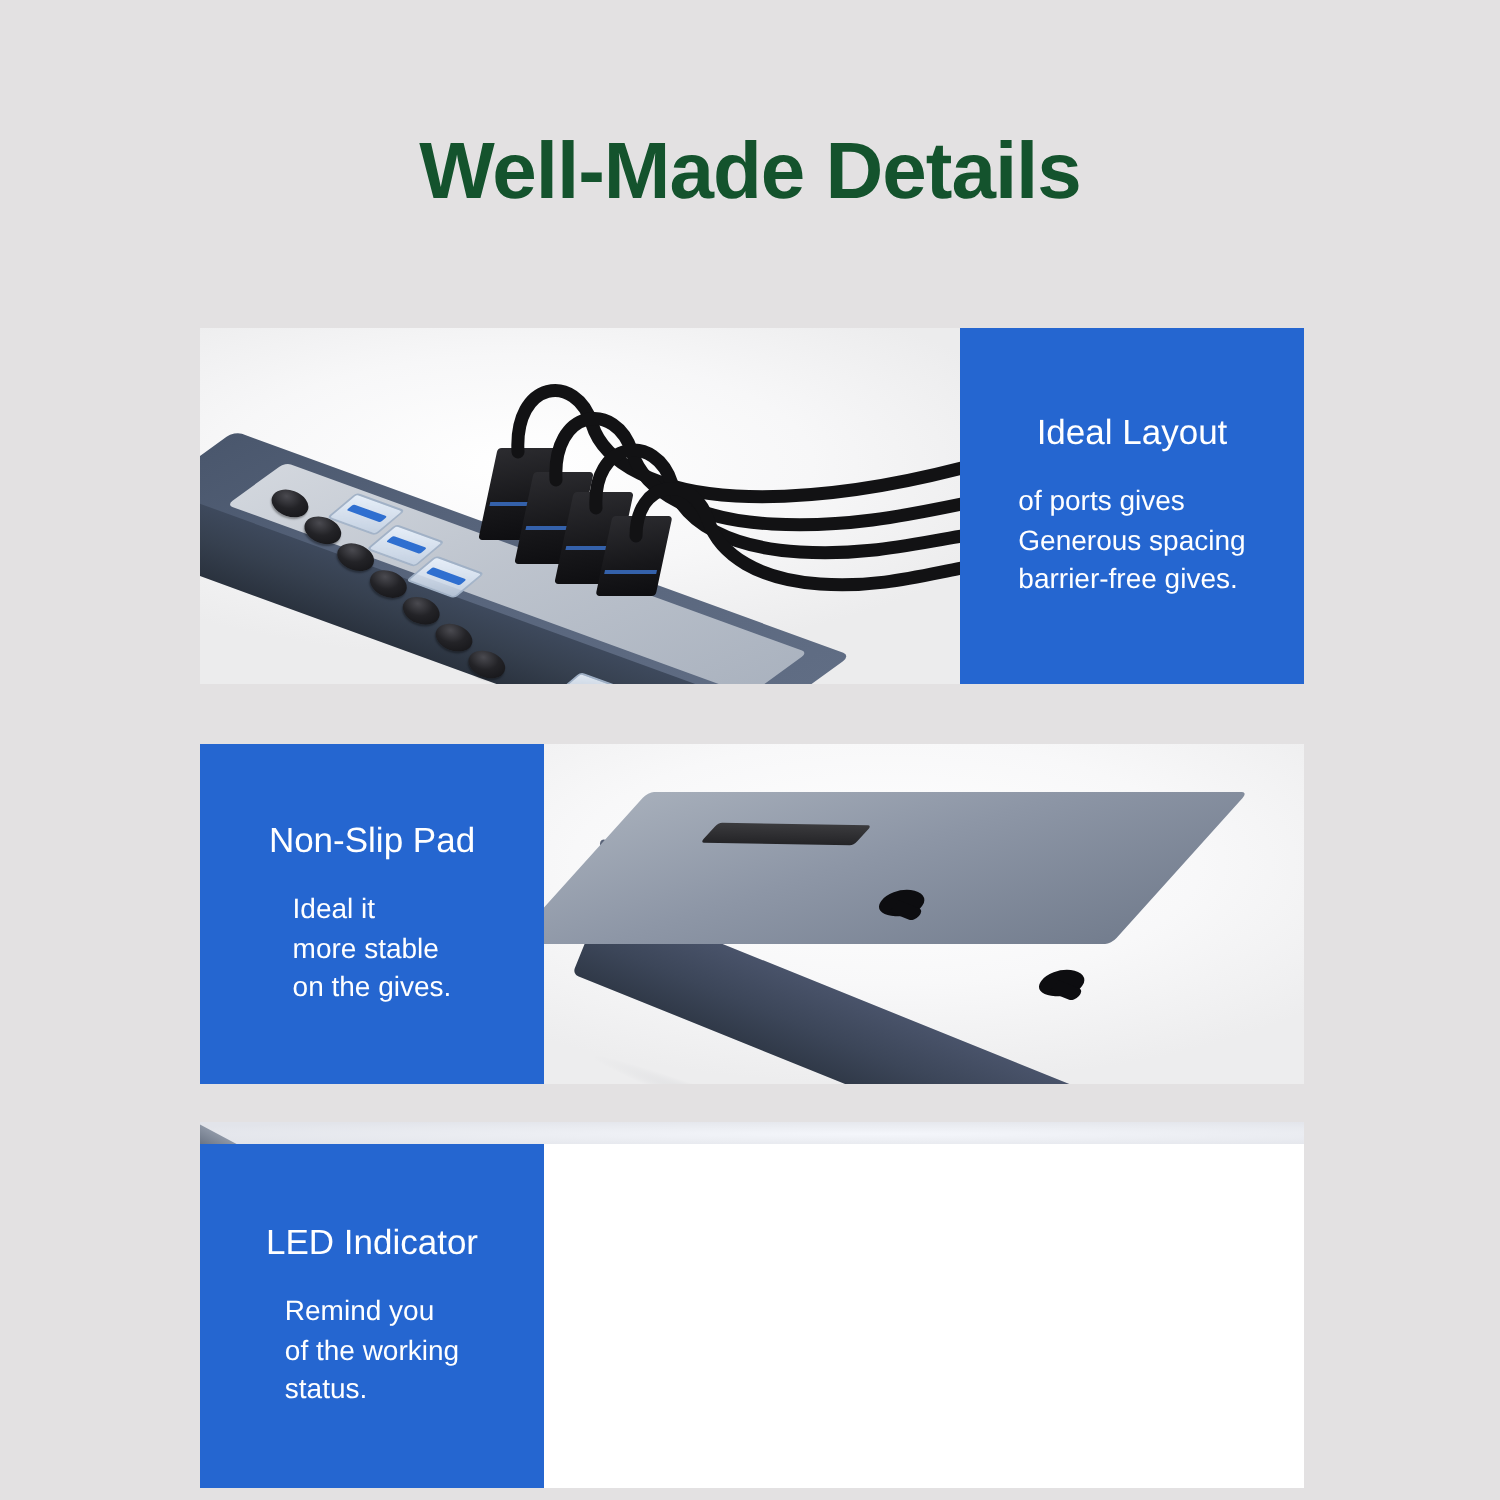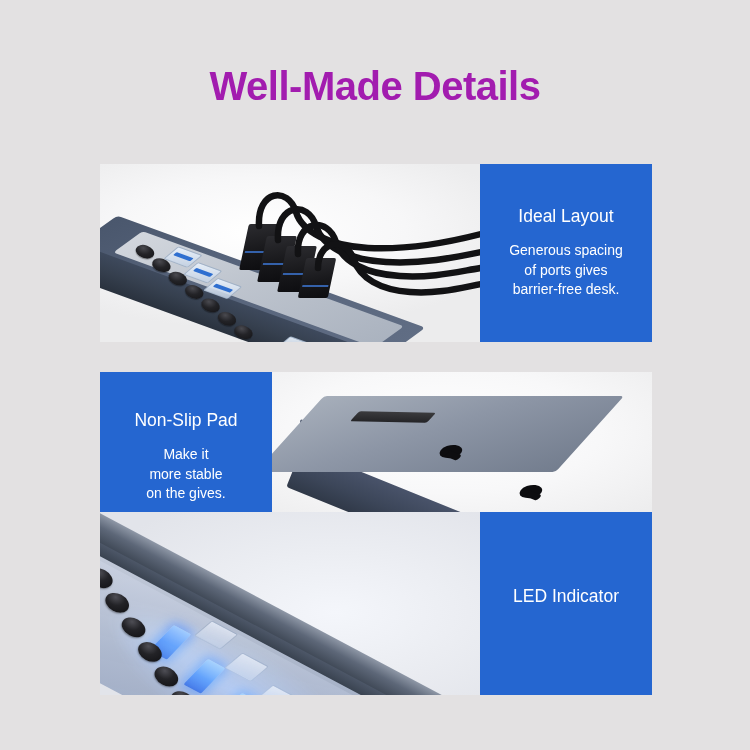--- a/index.html
+++ b/index.html
@@ -19,48 +19,48 @@
   
   .page-title {
     position: absolute;
     top: 64px;
     left: 0;
     width: 750px;
     text-align: center;
     font-size: 40px;
     font-weight: bold;
     letter-spacing: -0.5px;
-    color: #a21caf;
+    color: #14532d;
     line-height: 1.1;
   }
 
   
   .panel {
     position: absolute;
     left: 100px;
     width: 552px;
     background: #ffffff;
     overflow: hidden;
     display: flex;
   }
   .panel-1 { top: 164px;  height: 178px; flex-direction: row; }
   .panel-2 { top: 372px;  height: 170px; flex-direction: row-reverse; }
-  .panel-3 { top: 512px;  height: 183px; }
+  .panel-3 { top: 561px;  height: 183px; flex-direction: column; }
 
   
   .caption {
     background: #2566d0;
     width: 172px;
     flex: 0 0 172px;
     display: flex;
     flex-direction: column;
     align-items: center;
     justify-content: center;
     color: #ffffff;
-    text-align: center;
+    text-align: left;
     padding: 8px 10px;
   }
   .caption-title {
     font-size: 17.5px;
     font-weight: normal;
     line-height: 1.25;
     margin-bottom: 13px;
     white-space: nowrap;
   }
   .caption-body {
@@ -298,23 +298,23 @@
         <path d="M178 76 C 176 40, 208 36, 216 62 C 222 82, 248 96, 286 98 C 322 100, 352 94, 381 88"></path>
         <path d="M198 90 C 196 56, 228 52, 236 78 C 242 98, 266 110, 300 112 C 332 114, 356 108, 381 104"></path>
         <path d="M218 104 C 218 76, 246 72, 254 96 C 260 114, 280 126, 310 128 C 338 130, 360 124, 381 120"></path>
       </g>
     </svg>
   </div>
 
   <div class="caption">
     <div class="caption-title">Ideal Layout</div>
     <div class="caption-body">
+      <div>of ports gives</div>
       <div>Generous spacing</div>
-      <div>of ports gives</div>
-      <div>barrier-free desk.</div>
+      <div>barrier-free gives.</div>
     </div>
   </div>
 </div>
 
 <div class="panel panel-2">
 
   <div class="photo">
     <div class="p2-bg"></div>
     <div class="p2-shadow"></div>
 
@@ -324,21 +324,21 @@
       <div class="p2-top"></div>
       <div class="p2-strip"></div>
       <div class="p2-slot" style="left:138px; top:53px;"></div>
       <div class="p2-slot" style="left:218px; top:93px;"></div>
     </div>
   </div>
 
   <div class="caption">
     <div class="caption-title">Non-Slip Pad</div>
     <div class="caption-body">
-      <div>Make it</div>
+      <div>Ideal it</div>
       <div>more stable</div>
       <div>on the gives.</div>
     </div>
   </div>
 </div>
 
 <div class="panel panel-3">
 
   <div class="photo">
     <div class="p3-bg"></div>
@@ -364,14 +364,19 @@
         <div class="p3-btn" style="left:134px; top:52px;"></div>
         <div class="p3-btn" style="left:160px; top:66px;"></div>
         <div class="p3-btn" style="left:186px; top:80px;"></div>
 
       </div>
     </div>
   </div>
 
   <div class="caption">
     <div class="caption-title">LED Indicator</div>
+    <div class="caption-body">
+      <div>Remind you</div>
+      <div>of the working</div>
+      <div>status.</div>
+    </div>
   </div>
 </div>
 
 </body></html>

